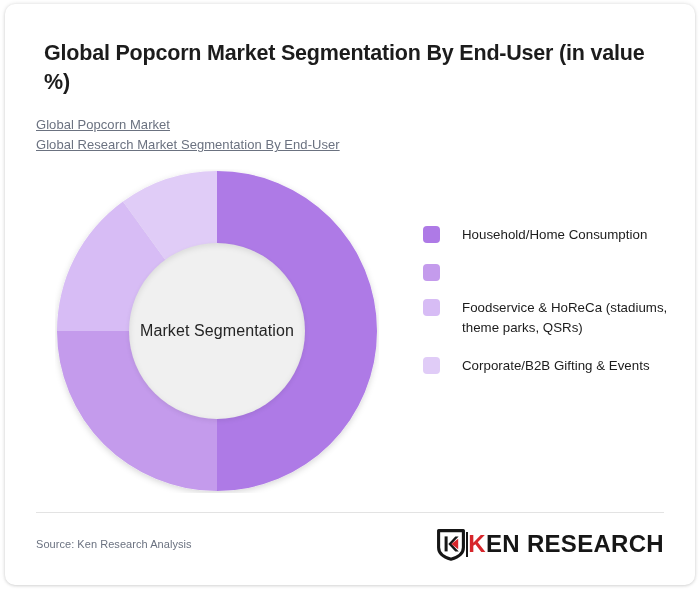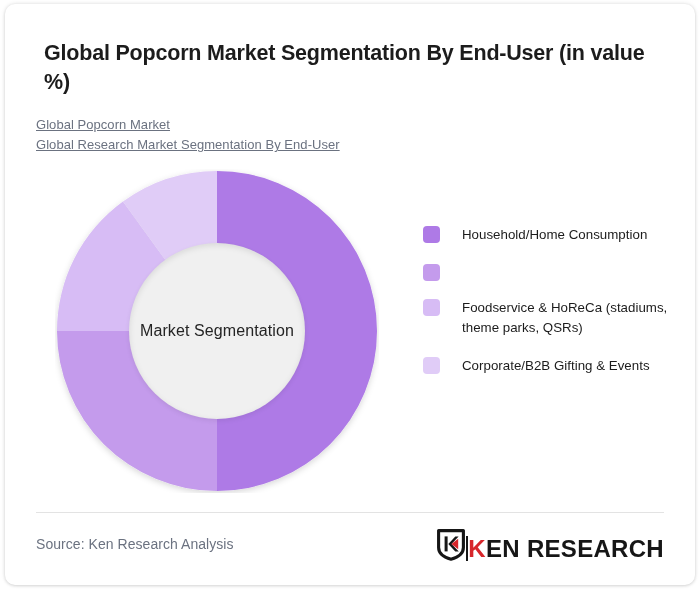--- a/index.html
+++ b/index.html
@@ -136,27 +136,27 @@
     position: absolute;
     left: 31px;
     right: 31px;
     bottom: 22px;
     height: 38px;
     display: flex;
     align-items: center;
     justify-content: space-between;
   }
   .source-text {
-    font-size: 14px;
+    font-size: 11px;
     color: #6b7280;
     letter-spacing: 0.05px;
   }
   .logo {
     display: flex;
-    align-items: flex-end;
+    align-items: center;
   }
   .logo-mark { display: block; }
   .logo-divider {
     width: 2px;
     height: 25px;
     background: #161616;
   }
   .logo-text {
     font-family: "Liberation Sans", sans-serif;
     font-size: 24px;

